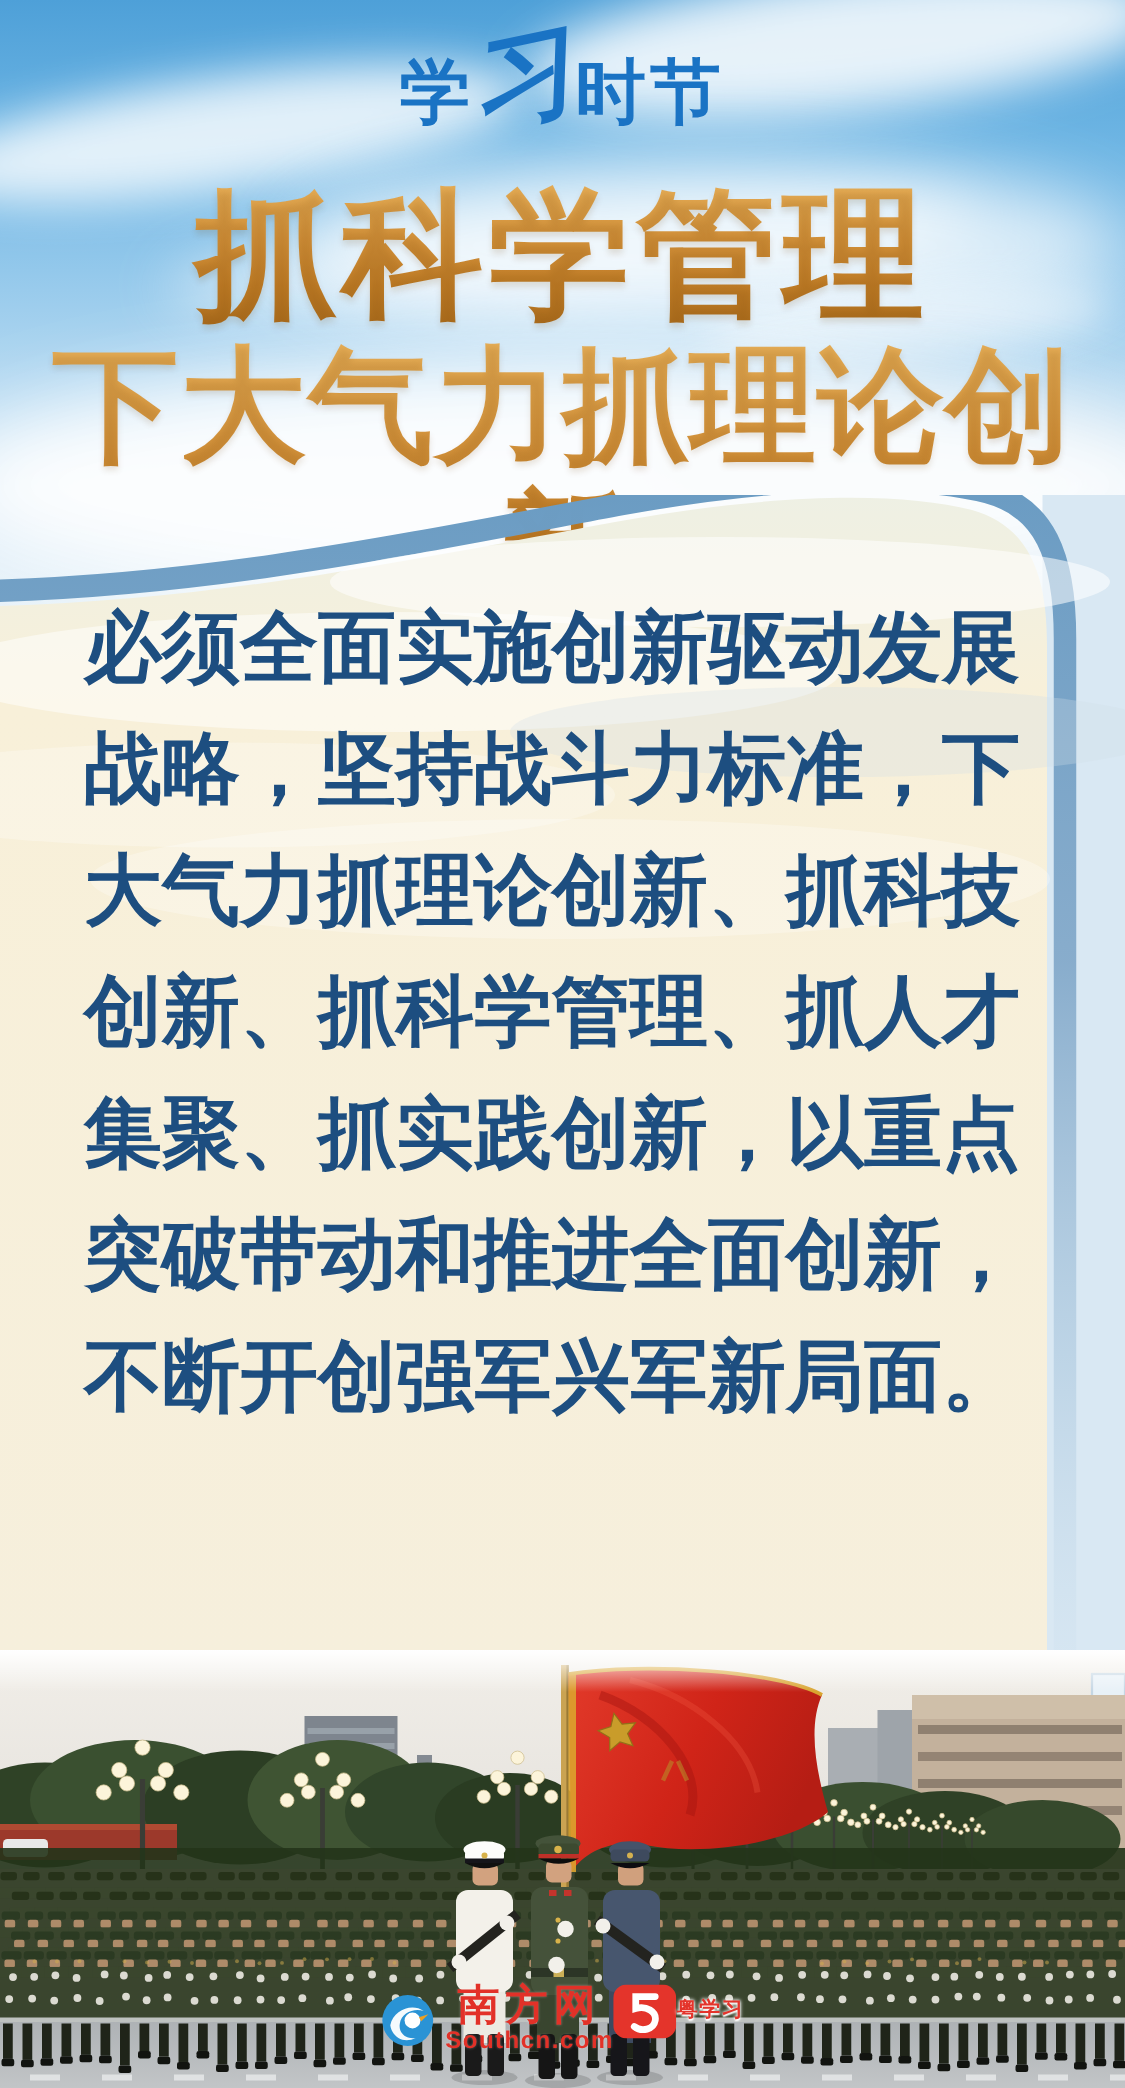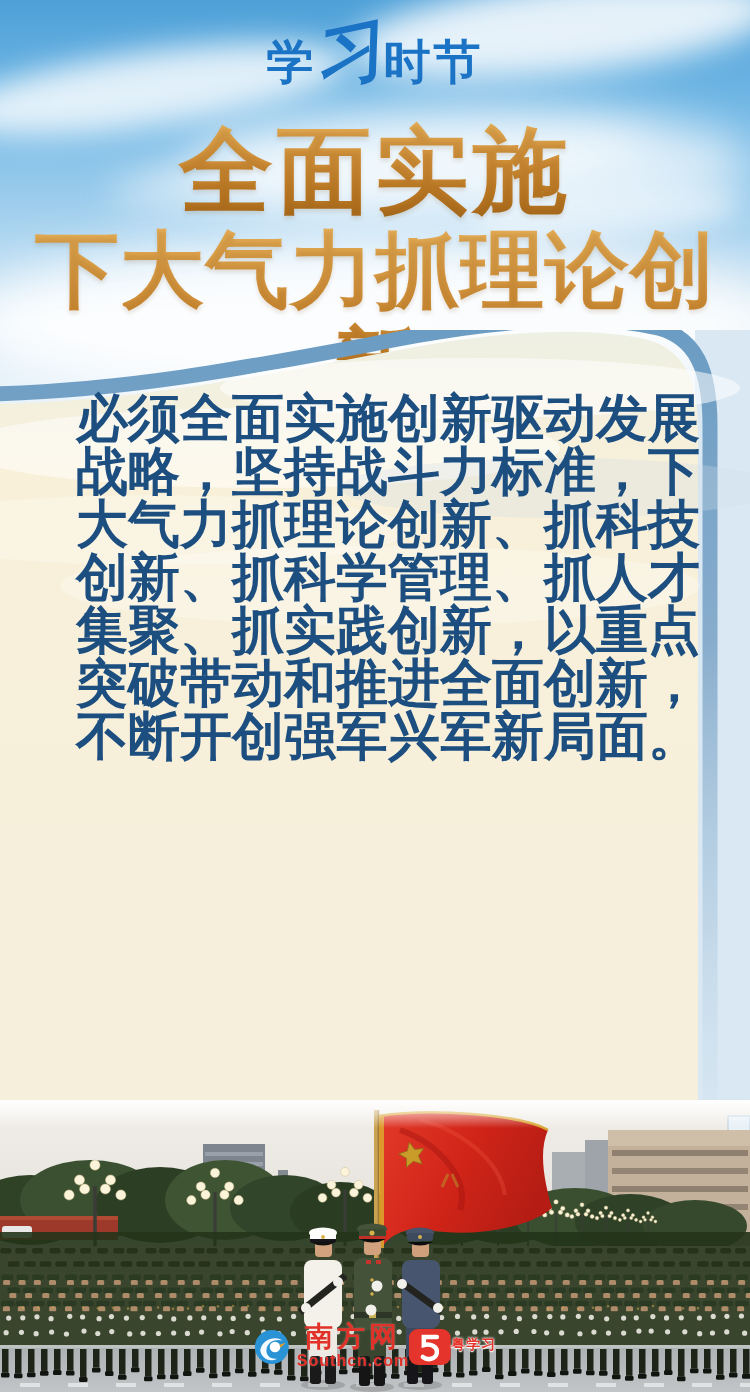--- a/index.html
+++ b/index.html
@@ -38,34 +38,34 @@
     background:linear-gradient(180deg,#e7b059 0%,#d2913a 40%,#c07d27 70%,#a96b1c 100%);
     -webkit-background-clip:text;background-clip:text;color:transparent;
     text-shadow:0 3px 4px rgba(110,65,10,.14);
   }
   .gold-title .t1{font-size:94px;line-height:104px;letter-spacing:4px;}
   .gold-title .t2{font-size:84px;line-height:96px;letter-spacing:1px;}
   
   .panel-svg{position:absolute;left:0;top:330px;width:750px;height:778px;}
   
   .quote{
-    position:absolute;left:76px;top:392px;width:628px;
-    font-size:52px;line-height:53px;font-weight:700;color:#1d4e80;
+    position:absolute;left:56px;top:392px;width:628px;
+    font-size:52px;line-height:81px;font-weight:700;color:#1d4e80;
     letter-spacing:0;text-align:left;
   }
   .attrib{
     position:absolute;left:62px;top:1014px;width:650px;
     font-size:26px;line-height:39px;font-weight:600;color:#35699f;
   }
   
   .photo-svg{position:absolute;left:0;top:1100px;width:750px;height:292px;}
   
   .footer{
     position:absolute;left:50%;bottom:22px;transform:translateX(-50%);
-    display:flex;align-items:center;
+    display:flex;align-items:flex-start;
   }
   .southcn{display:flex;align-items:center;gap:7px;}
   .southcn .col{display:flex;flex-direction:column;align-items:center;}
   .southcn .name{
     font-family:"DejaVu Serif","Liberation Serif",serif;
     font-size:28px;line-height:28px;font-weight:900;color:#e23128;letter-spacing:4px;
     text-shadow:0 0 2px rgba(255,255,255,.35);
   }
   .southcn .domain{font-size:16px;font-weight:800;color:#e23128;letter-spacing:1px;margin-top:1px;
     text-shadow:0 0 2px rgba(255,255,255,.35);}
@@ -88,21 +88,21 @@
     <div class="cloud c5"></div>
     <div class="cloud c7"></div>
     <div class="cloud c4"></div>
   </div>
 
   <div class="brand">
     <span class="b1">学</span><span class="b2">习</span><span class="b3">时节</span>
   </div>
 
   <div class="gold-title">
-    <span class="t1">全面实施</span>
+    <span class="t1">抓科学管理</span>
     <span class="t2">下大气力抓理论创新</span>
   </div>
 
   <svg class="panel-svg" viewBox="0 0 750 778">
     <defs>
       <linearGradient id="ribbonFade" gradientUnits="userSpaceOnUse" x1="0" y1="0" x2="0" y2="778">
         <stop offset="0" stop-color="#6b9cc3" stop-opacity="1"></stop>
         <stop offset="0.4" stop-color="#7fa6c8" stop-opacity="0.9"></stop>
         <stop offset="0.75" stop-color="#a9c6dd" stop-opacity="0.55"></stop>
         <stop offset="1" stop-color="#cfe1ef" stop-opacity="0.3"></stop>

